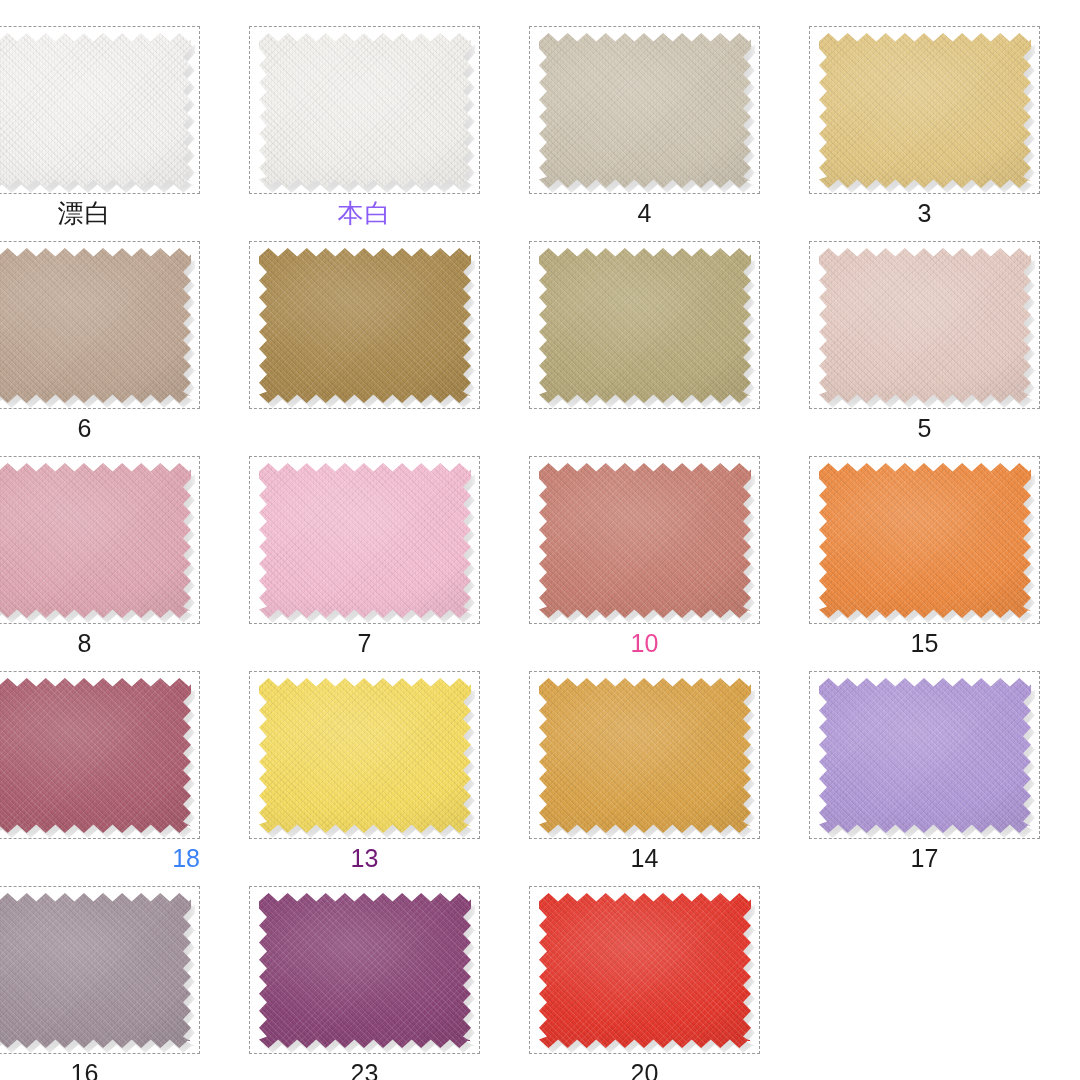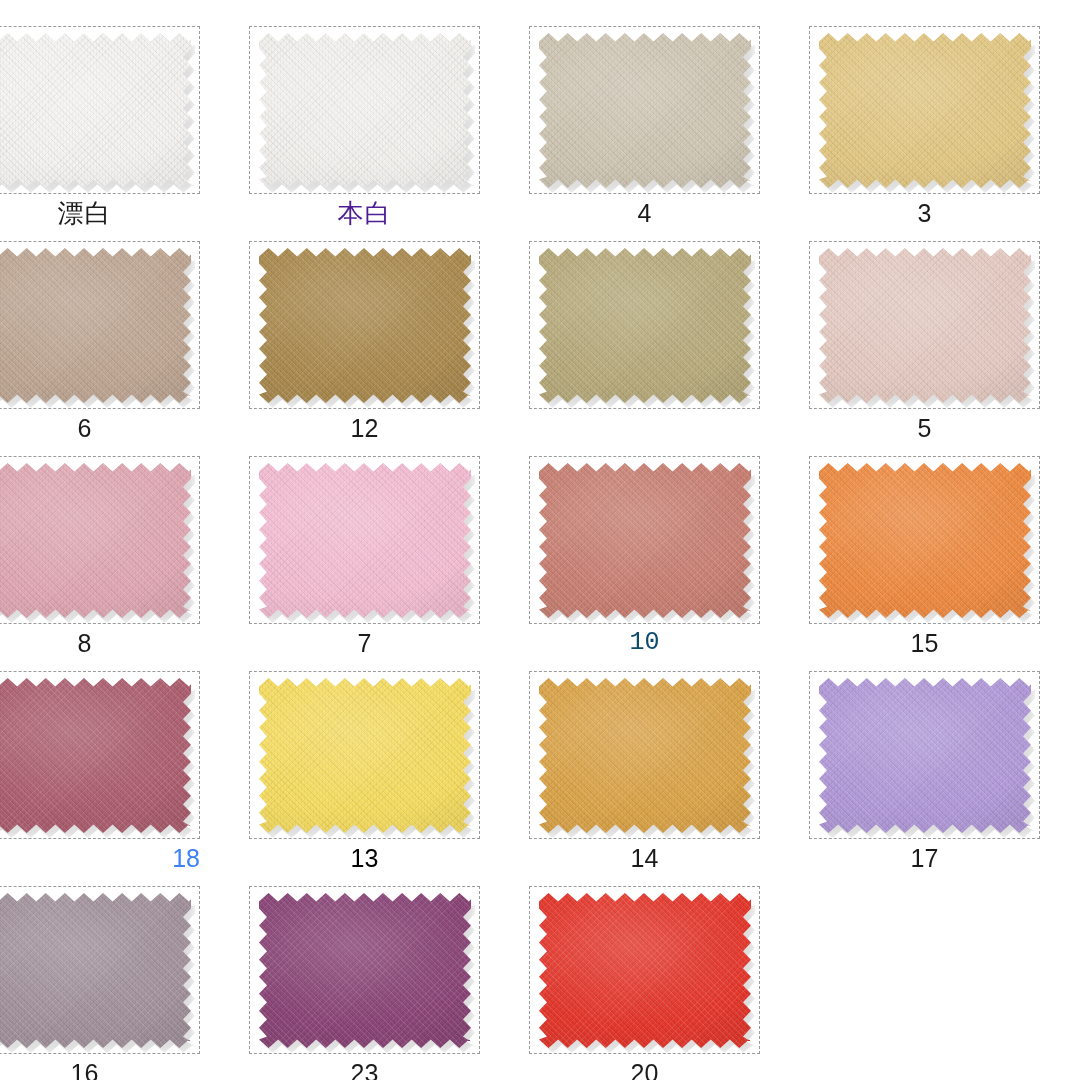--- a/index.html
+++ b/index.html
@@ -196,21 +196,21 @@
     <div class="cell">
       <div class="swatch-box" style="border-color: rgb(154, 154, 154); border-style: dashed;">
         <div class="fabric-wrap">
           <div class="fabric-shadow"></div>
           <div class="fabric pale" style="background-color: rgb(242, 241, 238);">
             <div class="weave"></div>
             <div class="sheen"></div>
           </div>
         </div>
       </div>
-      <div class="swatch-label cjk" style="color: #4c1d95;">本白</div>
+      <div class="swatch-label cjk" style="color: #8b5cf6;">本白</div>
     </div>
 
     <div class="cell">
       <div class="swatch-box" style="border-color: rgb(154, 154, 154); border-style: dashed;">
         <div class="fabric-wrap">
           <div class="fabric-shadow"></div>
           <div class="fabric" style="background-color: rgb(207, 198, 180);">
             <div class="weave"></div>
             <div class="sheen"></div>
           </div>
@@ -248,21 +248,20 @@
     <div class="cell">
       <div class="swatch-box" style="border-color: rgb(154, 154, 154); border-style: dashed;">
         <div class="fabric-wrap">
           <div class="fabric-shadow"></div>
           <div class="fabric" style="background-color: rgb(171, 139, 79);">
             <div class="weave"></div>
             <div class="sheen"></div>
           </div>
         </div>
       </div>
-      <div class="swatch-label" style="color: rgb(27, 27, 27);">12</div>
     </div>
 
     <div class="cell">
       <div class="swatch-box" style="border-color: rgb(154, 154, 154); border-style: dashed;">
         <div class="fabric-wrap">
           <div class="fabric-shadow"></div>
           <div class="fabric" style="background-color: rgb(184, 171, 124);">
             <div class="weave"></div>
             <div class="sheen"></div>
           </div>
@@ -313,21 +312,21 @@
     <div class="cell">
       <div class="swatch-box" style="border-color: rgb(154, 154, 154); border-style: dashed;">
         <div class="fabric-wrap">
           <div class="fabric-shadow"></div>
           <div class="fabric" style="background-color: rgb(201, 128, 115);">
             <div class="weave"></div>
             <div class="sheen"></div>
           </div>
         </div>
       </div>
-      <div class="swatch-label" style="color: #0c4a6e; font-family: Liberation Mono, monospace;">10</div>
+      <div class="swatch-label" style="color: #ec4899;">10</div>
     </div>
 
     <div class="cell">
       <div class="swatch-box" style="border-color: rgb(154, 154, 154); border-style: dashed;">
         <div class="fabric-wrap">
           <div class="fabric-shadow"></div>
           <div class="fabric" style="background-color: rgb(239, 139, 66);">
             <div class="weave"></div>
             <div class="sheen"></div>
           </div>
@@ -352,21 +351,21 @@
     <div class="cell">
       <div class="swatch-box" style="border-color: rgb(154, 154, 154); border-style: dashed;">
         <div class="fabric-wrap">
           <div class="fabric-shadow"></div>
           <div class="fabric" style="background-color: rgb(246, 221, 97);">
             <div class="weave"></div>
             <div class="sheen"></div>
           </div>
         </div>
       </div>
-      <div class="swatch-label" style="color: #000000;">13</div>
+      <div class="swatch-label" style="color: #701a75;">13</div>
     </div>
 
     <div class="cell">
       <div class="swatch-box" style="border-color: rgb(154, 154, 154); border-style: dashed;">
         <div class="fabric-wrap">
           <div class="fabric-shadow"></div>
           <div class="fabric" style="background-color: rgb(219, 164, 73);">
             <div class="weave"></div>
             <div class="sheen"></div>
           </div>

